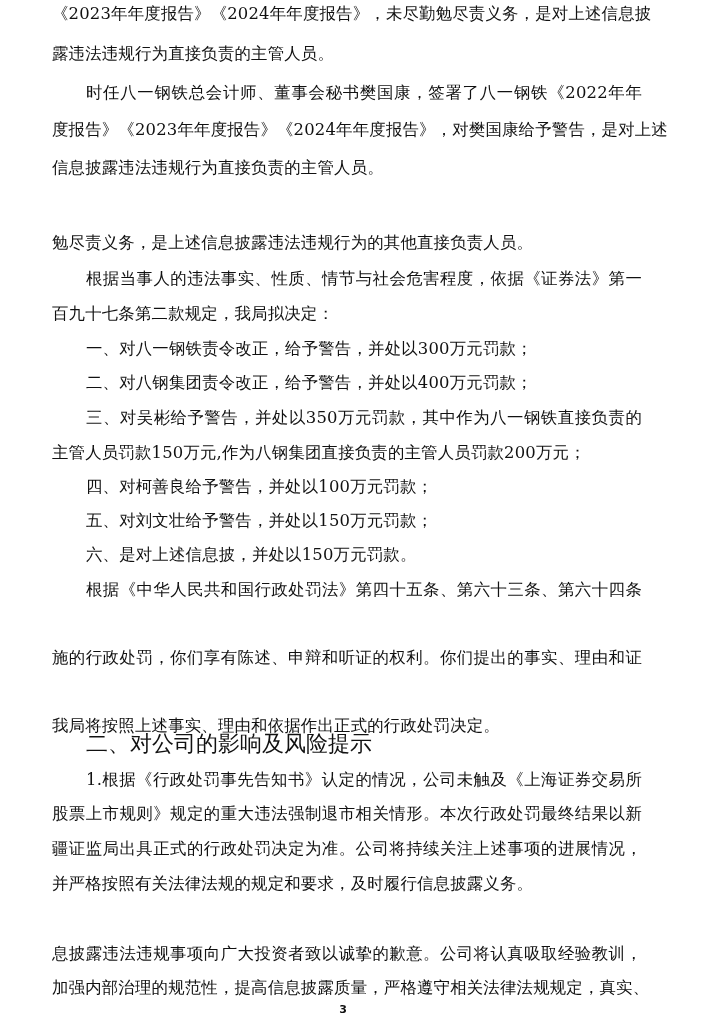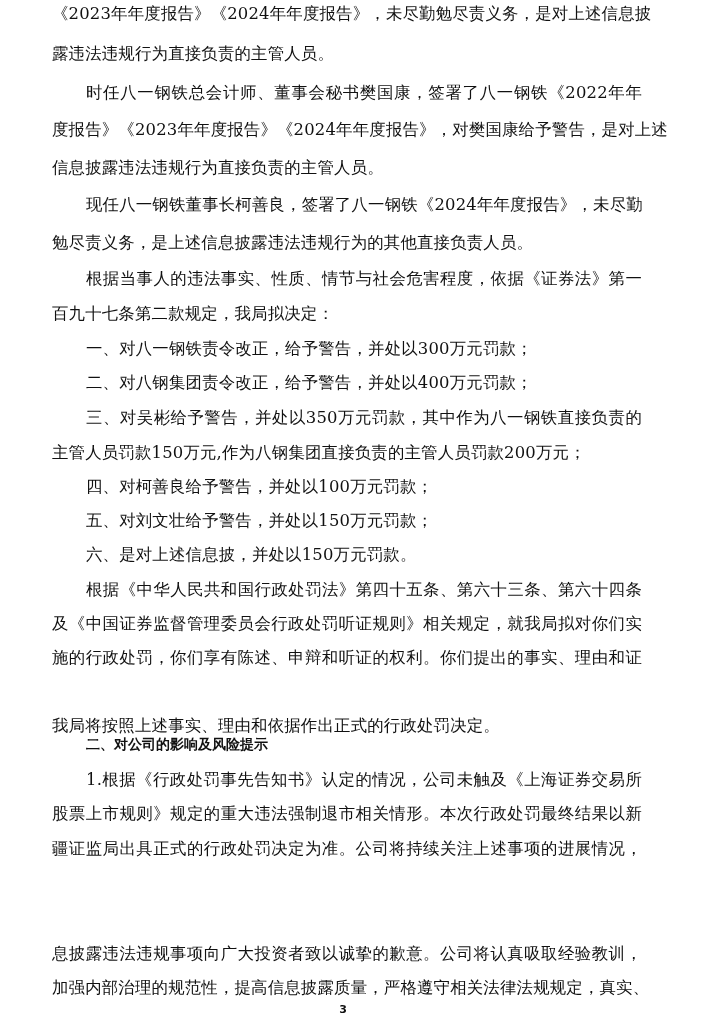--- a/index.html
+++ b/index.html
@@ -9,54 +9,53 @@
     position: absolute; left: 52px; width: 590px;
     font-family: "DejaVu Serif", "Liberation Serif", serif;
     font-size: 16.4px; line-height: 20px; white-space: nowrap;
     text-align: justify; text-align-last: justify; letter-spacing: 0.2px;
   }
   .line.indent { left: 86px; width: 556px; }
   .line.last { text-align-last: left; }
   .heading {
     position: absolute; left: 86px;
     font-family: "DejaVu Sans", "Liberation Sans", sans-serif;
-    font-weight: bold; font-size: 14px; line-height: 20px; white-space: nowrap;
+    font-weight: normal; font-size: 22px; line-height: 20px; white-space: nowrap;
   }
   .pagenum {
     position: absolute; left: 336px; top: 1003px; width: 14px; text-align: center;
     font-family: "DejaVu Sans", "Liberation Sans", sans-serif; font-size: 11px; font-weight: bold;
   }
 </style>
 </head>
 <body>
 
 <div class="page">
   <div class="line" style="top:4px">《2023年年度报告》《2024年年度报告》，未尽勤勉尽责义务，是对上述信息披</div>
   <div class="line last" style="top:44px">露违法违规行为直接负责的主管人员。</div>
   <div class="line indent" style="top:83px">时任八一钢铁总会计师、董事会秘书樊国康，签署了八一钢铁《2022年年</div>
   <div class="line" style="top:120px">度报告》《2023年年度报告》《2024年年度报告》，对樊国康给予警告，是对上述</div>
   <div class="line last" style="top:158px">信息披露违法违规行为直接负责的主管人员。</div>
-  <div class="line indent" style="top:195px">现任八一钢铁董事长柯善良，签署了八一钢铁《2024年年度报告》，未尽勤</div>
   <div class="line last" style="top:233px">勉尽责义务，是上述信息披露违法违规行为的其他直接负责人员。</div>
   <div class="line indent" style="top:269px">根据当事人的违法事实、性质、情节与社会危害程度，依据《证券法》第一</div>
   <div class="line last" style="top:304px">百九十七条第二款规定，我局拟决定：</div>
   <div class="line indent last" style="top:339px">一、对八一钢铁责令改正，给予警告，并处以300万元罚款；</div>
   <div class="line indent last" style="top:373px">二、对八钢集团责令改正，给予警告，并处以400万元罚款；</div>
   <div class="line indent" style="top:408px">三、对吴彬给予警告，并处以350万元罚款，其中作为八一钢铁直接负责的</div>
   <div class="line last" style="top:443px">主管人员罚款150万元,作为八钢集团直接负责的主管人员罚款200万元；</div>
   <div class="line indent last" style="top:477px">四、对柯善良给予警告，并处以100万元罚款；</div>
   <div class="line indent last" style="top:511px">五、对刘文壮给予警告，并处以150万元罚款；</div>
   <div class="line indent last" style="top:545px">六、是对上述信息披，并处以150万元罚款。</div>
   <div class="line indent" style="top:580px">根据《中华人民共和国行政处罚法》第四十五条、第六十三条、第六十四条</div>
-  <div class="line" style="top:614px">及《中国证券监督管理委员会行政处罚听证规则》相关规定，就我局拟对你们实</div>
   <div class="line" style="top:648px">施的行政处罚，你们享有陈述、申辩和听证的权利。你们提出的事实、理由和证</div>
   <div class="line last" style="top:716px">我局将按照上述事实、理由和依据作出正式的行政处罚决定。</div>
 
   <div class="heading" style="top:734px">二、对公司的影响及风险提示</div>
 
   <div class="line indent" style="top:770px">1.根据《行政处罚事先告知书》认定的情况，公司未触及《上海证券交易所</div>
   <div class="line" style="top:804px">股票上市规则》规定的重大违法强制退市相关情形。本次行政处罚最终结果以新</div>
   <div class="line" style="top:839px">疆证监局出具正式的行政处罚决定为准。公司将持续关注上述事项的进展情况，</div>
+  <div class="line last" style="top:874px">并严格按照有关法律法规的规定和要求，及时履行信息披露义务。</div>
   <div class="line" style="top:944px">息披露违法违规事项向广大投资者致以诚挚的歉意。公司将认真吸取经验教训，</div>
   <div class="line" style="top:978px">加强内部治理的规范性，提高信息披露质量，严格遵守相关法律法规规定，真实、</div>
 
   <div class="pagenum">3</div>
 </div>
 
 </body></html>

